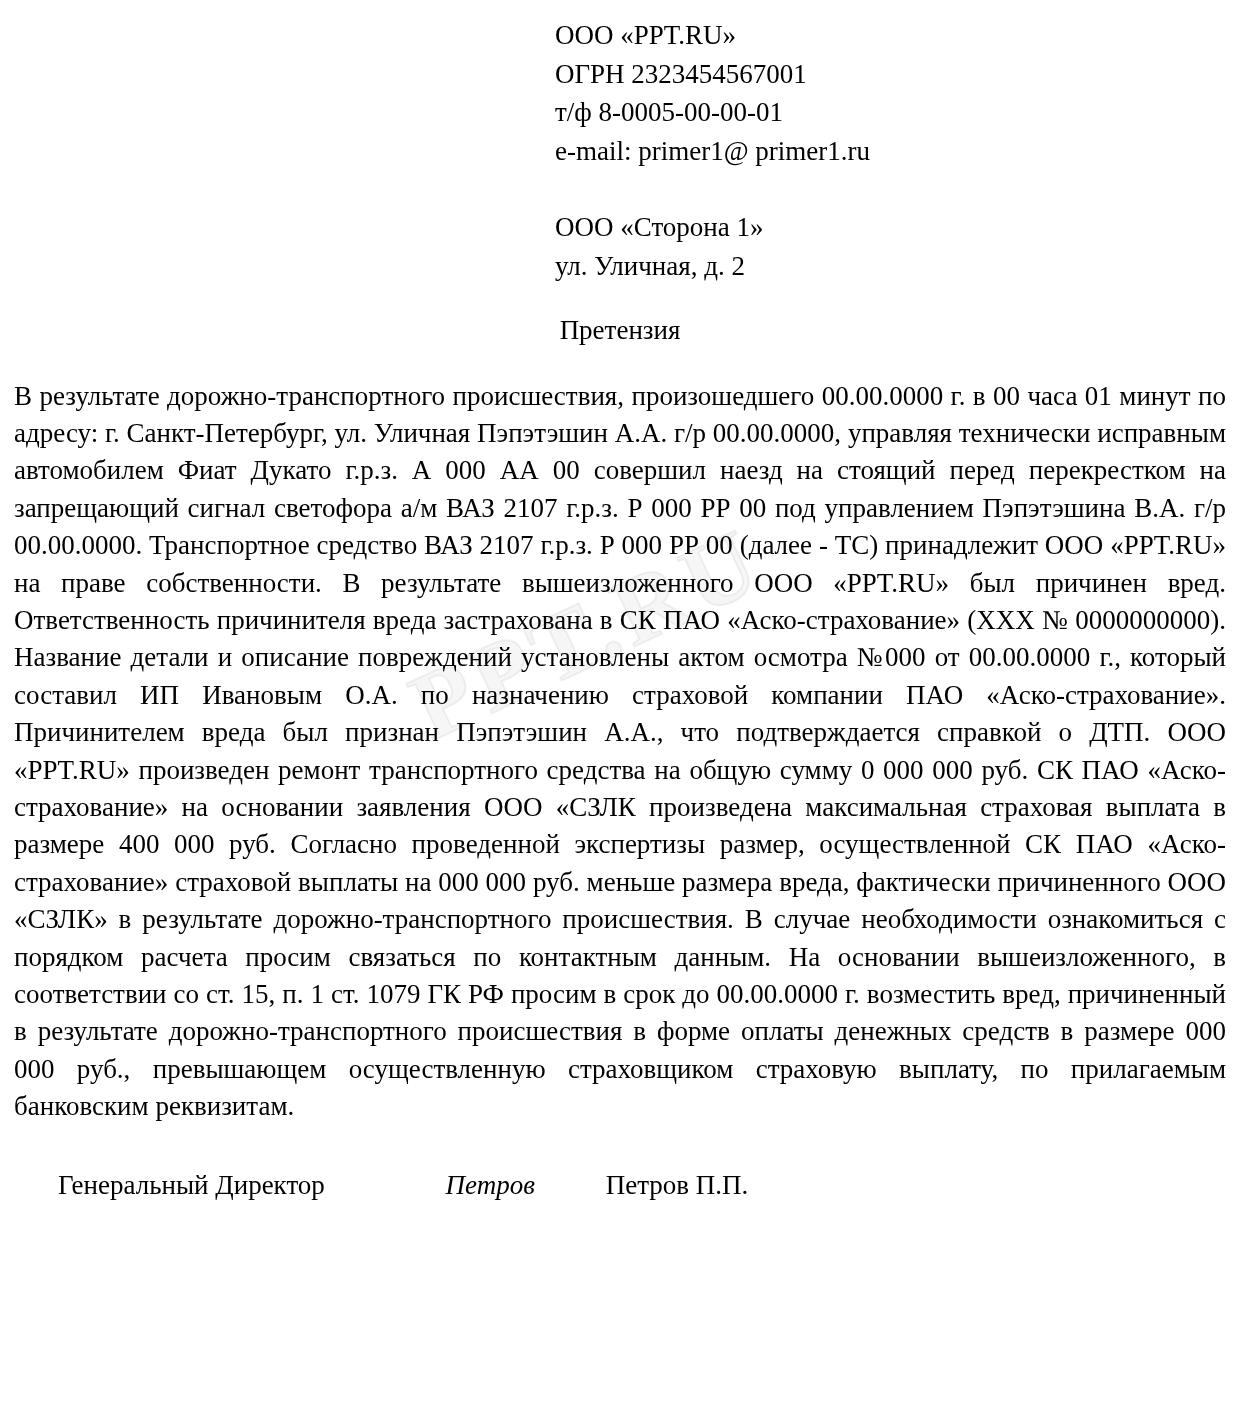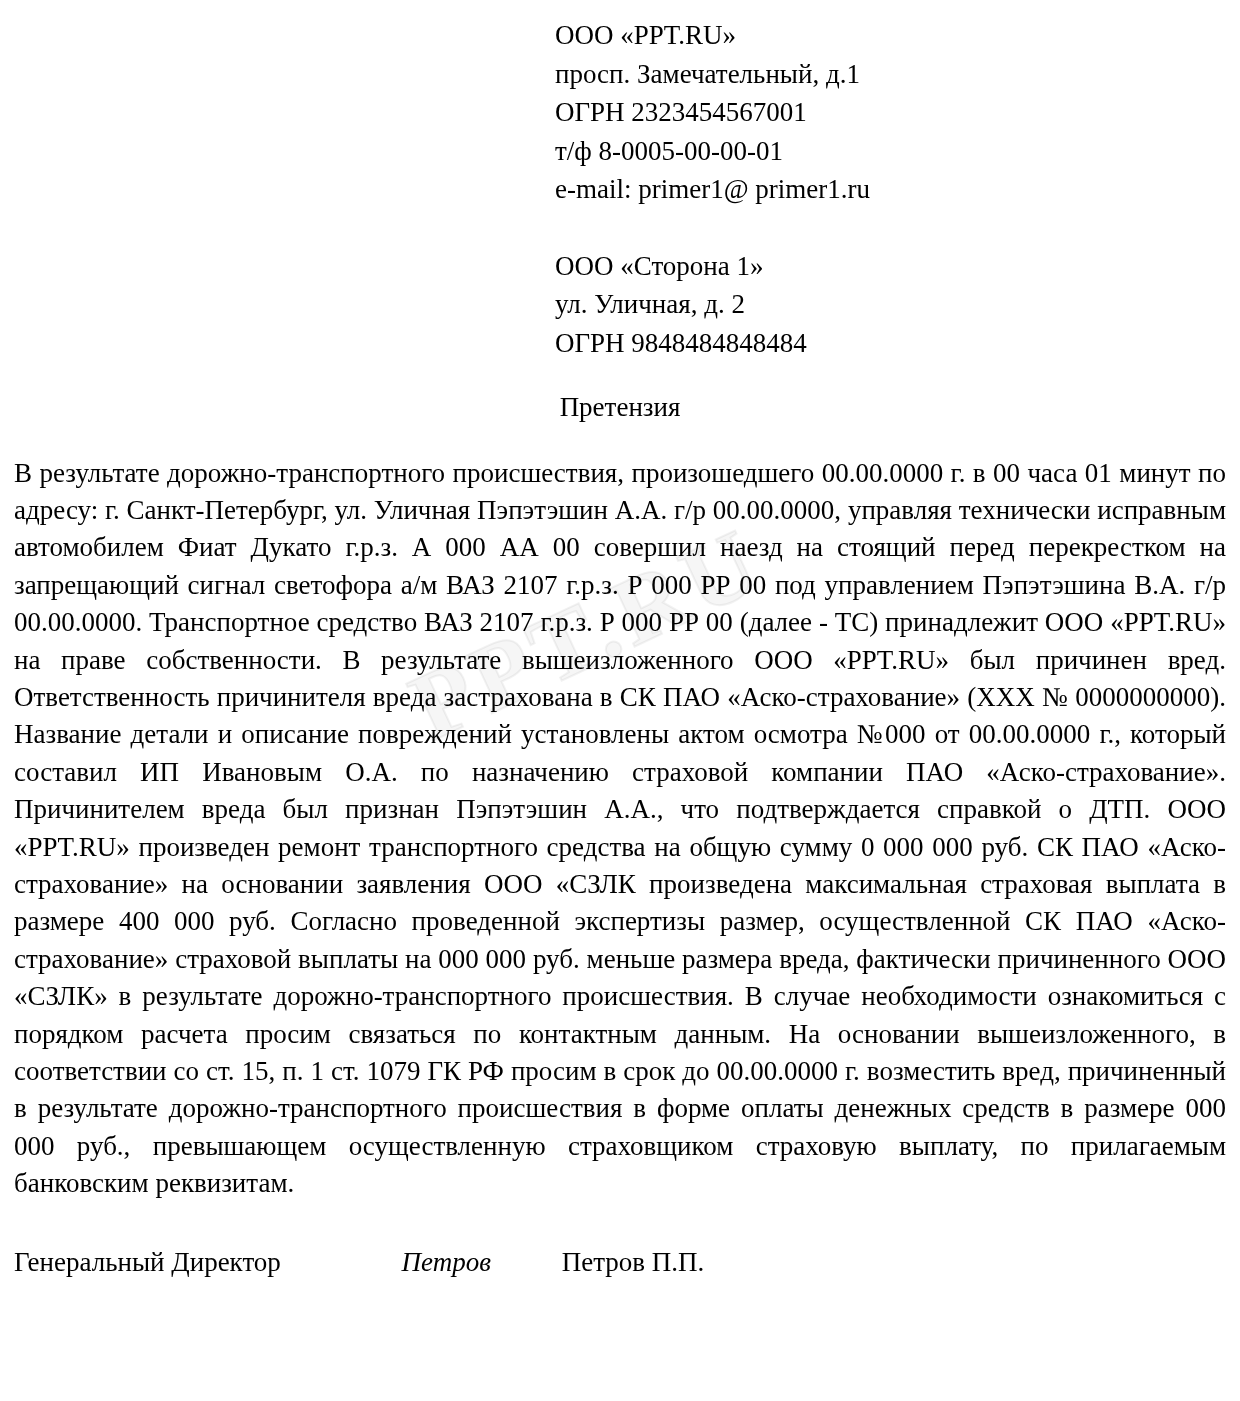--- a/index.html
+++ b/index.html
@@ -55,21 +55,21 @@
   .body-text {
     margin: 28px 0 0 0;
     text-align: justify;
     line-height: 37.4px;
   }
   .sig-row {
     margin-top: 40px;
     line-height: 38.5px;
     white-space: nowrap;
   }
-  .sig-pos { display: inline-block; }
+  .sig-pos { display: inline-block; margin-left: 44px; }
   .sig-hand {
     display: inline-block;
     margin-left: 114px;
     font-style: italic;
   }
   .sig-name {
     display: inline-block;
     margin-left: 64px;
     text-align: right;
   }
@@ -78,30 +78,28 @@
 <body>
 
 <div class="page">
 
   <div class="watermark">PPT.RU</div>
 
   <div class="content">
 
     <div class="header-block sender">
       <div>ООО «PPT.RU»</div>
-      <div>просп. Замечательный, д.1</div>
       <div>ОГРН 2323454567001</div>
       <div>т/ф 8-0005-00-00-01</div>
       <div>e-mail: primer1@ primer1.ru</div>
     </div>
 
     <div class="header-block recipient">
       <div>ООО «Сторона 1»</div>
       <div>ул. Уличная, д. 2</div>
-      <div>ОГРН 9848484848484</div>
     </div>
 
     <div class="doc-title">Претензия</div>
 
     <p class="body-text">В результате дорожно-транспортного происшествия, произошедшего 00.00.0000 г. в 00 часа 01 минут по адресу: г. Санкт-Петербург, ул. Уличная Пэпэтэшин А.А. г/р 00.00.0000, управляя технически исправным автомобилем Фиат Дукато г.р.з. А 000 АА 00 совершил наезд на стоящий перед перекрестком на запрещающий сигнал светофора а/м ВАЗ 2107 г.р.з. Р 000 РР 00 под управлением Пэпэтэшина В.А. г/р 00.00.0000. Транспортное средство ВАЗ 2107 г.р.з. Р 000 РР 00 (далее - ТС) принадлежит ООО «PPT.RU» на праве собственности. В результате вышеизложенного ООО «PPT.RU» был причинен вред. Ответственность причинителя вреда застрахована в СК ПАО «Аско-страхование» (ХХХ № 0000000000). Название детали и описание повреждений установлены актом осмотра №000 от 00.00.0000 г., который составил ИП Ивановым О.А. по назначению страховой компании ПАО «Аско-страхование». Причинителем вреда был признан Пэпэтэшин А.А., что подтверждается справкой о ДТП. ООО «PPT.RU» произведен ремонт транспортного средства на общую сумму 0 000 000 руб. СК ПАО «Аско-страхование» на основании заявления ООО «СЗЛК произведена максимальная страховая выплата в размере 400 000 руб. Согласно проведенной экспертизы размер, осуществленной СК ПАО «Аско-страхование» страховой выплаты на 000 000 руб. меньше размера вреда, фактически причиненного ООО «СЗЛК» в результате дорожно-транспортного происшествия. В случае необходимости ознакомиться с порядком расчета просим связаться по контактным данным. На основании вышеизложенного, в соответствии со ст. 15, п. 1 ст. 1079 ГК РФ просим в срок до 00.00.0000 г. возместить вред, причиненный в результате дорожно-транспортного происшествия в форме оплаты денежных средств в размере 000 000 руб., превышающем осуществленную страховщиком страховую выплату, по прилагаемым банковским реквизитам.</p>
 
     <div class="sig-row">
       <span class="sig-pos">Генеральный Директор</span>
       <span class="sig-hand">Петров</span>
       <span class="sig-name">Петров П.П.</span>

